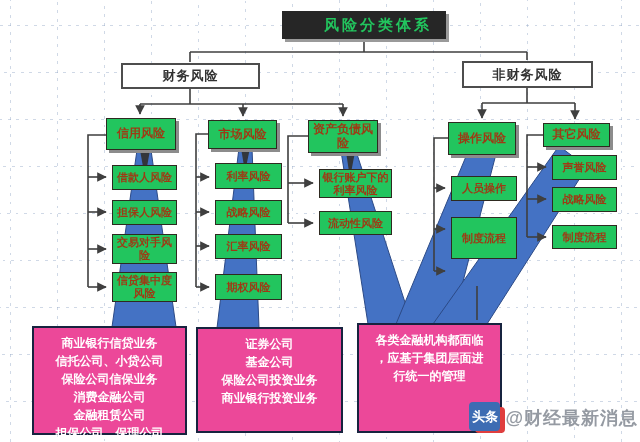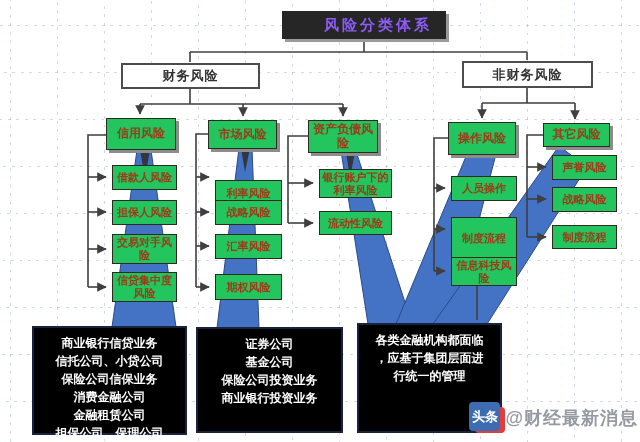--- a/index.html
+++ b/index.html
@@ -15,35 +15,35 @@
     background-size:47px 47px;background-position:10px 25px;
     -webkit-mask-image:repeating-linear-gradient(135deg,#000 0 2px,transparent 2px 6px);
             mask-image:repeating-linear-gradient(135deg,#000 0 2px,transparent 2px 6px);
   }
   #wires{position:absolute;inset:0;z-index:1;}
   .node{
     position:absolute;z-index:2;display:flex;align-items:center;justify-content:center;
     text-align:center;box-sizing:border-box;
   }
   .title{
-    background:#262626;color:#8b5cf6;font-weight:bold;font-size:15px;letter-spacing:3px;
+    background:#262626;color:#22c55e;font-weight:bold;font-size:15px;letter-spacing:3px;
     box-shadow:3px 3px 0 #9a9a9a;
     padding-left:28px;
   }
   .branch{
     background:#ffffff;border:2px solid #4d4d4d;color:#333;font-weight:bold;font-size:13px;
     letter-spacing:1px;
   }
   .orange{
     background:#22c55e;border:1.5px solid #2e2a20;color:#9e3a15;font-weight:bold;
     font-size:11px;line-height:1.15;padding:1px 2px;
   }
   .orange.hdr{font-size:12px;box-shadow:3px 3px 0 #8c8c8c;}
   .bluebox{
-    background:#000000;border:2px solid #17233f;color:#ffffff;font-weight:bold;
+    background:#ec4899;border:2px solid #17233f;color:#ffffff;font-weight:bold;
     font-size:12px;line-height:18px;white-space:pre-line;padding-top:6px;
     align-items:flex-start;
   }
   #watermark{position:absolute;z-index:3;right:2px;bottom:8px;display:flex;align-items:center;}
   .wm-logo-wrap{position:relative;width:36px;height:32px;}
   .wm-red{position:absolute;left:6px;top:5px;width:30px;height:26px;background:#e03e3e;border-radius:4px;}
   .wm-blue{position:absolute;left:0;top:0;width:31px;height:29px;background:#3d6cb3;border-radius:4px;
     display:flex;align-items:center;justify-content:center;color:#fff;font-weight:bold;font-size:13px;}
   .wm-handle{color:#8a9099;font-weight:bold;font-size:18px;letter-spacing:1px;opacity:0.9;}
 </style>
@@ -120,33 +120,32 @@
   <div class="node branch" style="left:121px;top:63px;width:139px;height:26px">财务风险</div>
   <div class="node branch" style="left:462px;top:61px;width:131px;height:27px">非财务风险</div>
 
   <div class="node orange hdr" style="left:106px;top:118px;width:70px;height:32px">信用风险</div>
   <div class="node orange" style="left:112px;top:165px;width:65px;height:25px">借款人风险</div>
   <div class="node orange" style="left:112px;top:200px;width:65px;height:25px">担保人风险</div>
   <div class="node orange" style="left:112px;top:234px;width:65px;height:30px">交易对手风险</div>
   <div class="node orange" style="left:112px;top:272px;width:65px;height:30px">信贷集中度风险</div>
 
   <div class="node orange hdr" style="left:208px;top:120px;width:69px;height:29px">市场风险</div>
-  <div class="node orange" style="left:215px;top:180px;width:67px;height:26px">利率风险</div>
+  <div class="node orange" style="left:215px;top:163px;width:67px;height:26px">利率风险</div>
   <div class="node orange" style="left:215px;top:200px;width:67px;height:25px">战略风险</div>
   <div class="node orange" style="left:215px;top:234px;width:67px;height:25px">汇率风险</div>
   <div class="node orange" style="left:215px;top:274px;width:67px;height:26px">期权风险</div>
 
   <div class="node orange hdr" style="left:308px;top:120px;width:70px;height:33px">资产负债风险</div>
   <div class="node orange" style="left:319px;top:169px;width:73px;height:29px">银行账户下的利率风险</div>
   <div class="node orange" style="left:319px;top:211px;width:73px;height:24px">流动性风险</div>
 
   <div class="node orange hdr" style="left:448px;top:122px;width:68px;height:33px">操作风险</div>
   <div class="node orange" style="left:451px;top:176px;width:66px;height:25px">人员操作</div>
   <div class="node orange" style="left:451px;top:217px;width:66px;height:42px">制度流程</div>
-  <div class="node orange" style="left:451px;top:257px;width:66px;height:29px">信息科技风险</div>
 
   <div class="node orange hdr" style="left:543px;top:123px;width:67px;height:24px">其它风险</div>
   <div class="node orange" style="left:552px;top:155px;width:65px;height:25px">声誉风险</div>
   <div class="node orange" style="left:552px;top:187px;width:65px;height:25px">战略风险</div>
   <div class="node orange" style="left:552px;top:225px;width:65px;height:24px">制度流程</div>
 
   <div class="node bluebox" style="left:32px;top:326px;width:155px;height:109px">商业银行信贷业务
 信托公司、小贷公司
 保险公司信保业务
 消费金融公司

